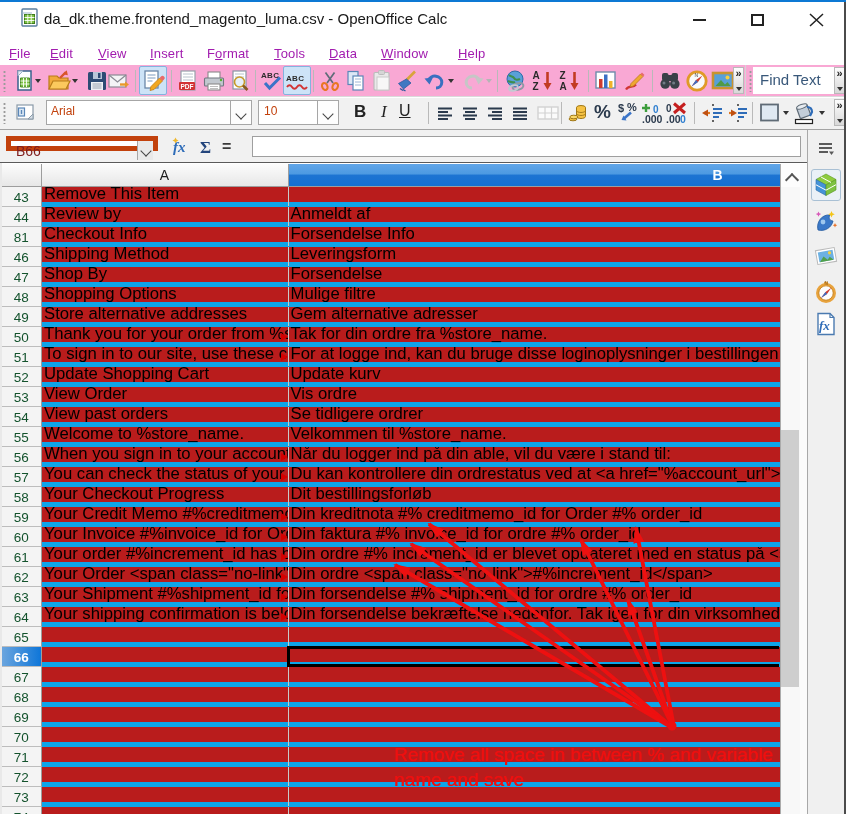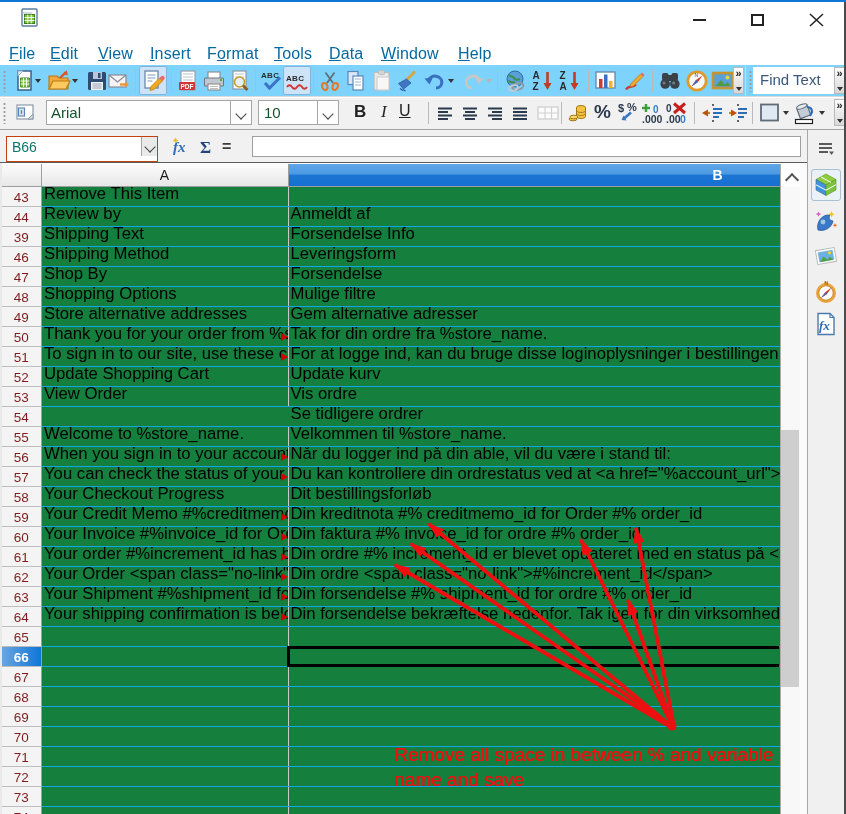--- a/index.html
+++ b/index.html
@@ -6,48 +6,48 @@
 #win{position:absolute;left:0;top:0;width:846px;height:814px;background:#fff}
 
 #topline{position:absolute;left:0;top:0;width:846px;height:2px;background:#0d79d4}
 #title{position:absolute;left:44px;top:10px;font-size:15px;color:#191919;white-space:nowrap}
 #ticon{position:absolute;left:20px;top:8px;width:19px;height:19px}
 #btnmin{position:absolute;left:693px;top:19px;width:13px;height:2px;background:#222}
 #btnmax{position:absolute;left:751px;top:14px;width:13px;height:12px;border:2px solid #222}
 #btnclose{position:absolute;left:809px;top:13px;width:15px;height:14px}
 
 #menubar{position:absolute;left:0;top:36px;width:844px;height:28px;background:#fff}
-.mi{position:absolute;top:8px;font-size:16px;color:#0369a1;line-height:20px;letter-spacing:0.15px}
+.mi{position:absolute;top:8px;font-size:13px;color:#a21caf;line-height:20px;letter-spacing:0.15px}
 .mi u{text-decoration:underline}
 
-#tb1{position:absolute;left:0;top:65px;width:844px;height:32px;background:#7dd3fc;border-bottom:1px solid #dadada}
+#tb1{position:absolute;left:0;top:65px;width:844px;height:32px;background:#f9a8d4;border-bottom:1px solid #dadada}
 #tb2{position:absolute;left:0;top:98px;width:844px;height:31px;background:#f1f1f1}
 #fbar{position:absolute;left:0;top:129px;width:844px;height:34px;background:#f1f1f1;border-top:1px solid #a3a3a3;border-bottom:1.5px solid #5a5a5a}
 .grip{position:absolute;width:3px;background-image:radial-gradient(circle,#9a9a9a 1px,transparent 1.2px);background-size:3px 4px;background-repeat:repeat-y}
 .tsep{position:absolute;width:1px;height:22px;background:#b9b9b9}
 .ic{position:absolute;width:24px;height:24px}
 .hl{background:#cde3f7;border:1px solid #84b2de;border-radius:2px}
 .dda{position:absolute;width:0;height:0;border-left:3.5px solid transparent;border-right:3.5px solid transparent;border-top:4px solid #333}
 .ovf{position:absolute;width:11px;height:27px;background:linear-gradient(#fdfdfd,#d8d8d8);border:1px solid #b9b9b9;color:#222;font-size:11px;font-weight:bold;text-align:center;line-height:11px}
 .ovf .dn{position:absolute;left:2px;bottom:2px;width:0;height:0;border-left:3px solid transparent;border-right:3px solid transparent;border-top:4px solid #333}
 
-.fld{position:absolute;background:#fff;border:1px solid #a6a6a6;font-size:15px;color:#14532d}
+.fld{position:absolute;background:#fff;border:1px solid #a6a6a6;font-size:12px;color:#c2410c}
 .fld .cbtn{position:absolute;right:0;top:0;bottom:0;width:21px;background:#fdfdfd;border-left:1px solid #a6a6a6;color:#444}
 .chev{position:absolute;left:5px;top:7px;width:8px;height:8px}
 .chev:before{content:"";position:absolute;left:0;top:1px;width:7px;height:7px;border-left:1.6px solid #444;border-top:1.6px solid #444;transform:rotate(225deg)}
 
-#namebox{position:absolute;left:6px;top:6px;width:152px;height:26px;background:#fff;border:1px solid #c2410c;font-size:14px;color:#0f766e}
+#namebox{position:absolute;left:6px;top:6px;width:152px;height:15px;background:#fff;border:5px solid #c2410c;font-size:14px;color:#7f1d1d}
 #inputline{position:absolute;left:252px;top:6px;width:549px;height:21px;background:#fff;border:1px solid #9f9f9f}
 #corner{position:absolute;left:2px;top:164px;width:39.5px;height:23px;background:linear-gradient(#fcfcfc,#e7e7e7);border-right:1px solid #9d9d9d;border-bottom:1px solid #9d9d9d}
 #colA{position:absolute;left:41.5px;top:164px;width:247px;height:23px;background:linear-gradient(#fcfcfc,#e7e7e7);border-right:1px solid #9d9d9d;border-bottom:1px solid #9d9d9d;text-align:center;font-size:14px;color:#1c1c1c;line-height:22px}
 #colB{position:absolute;left:288.5px;top:164px;width:491px;height:23px;background:linear-gradient(180deg,#60a5e8 0%,#4d9ae2 44%,#1d74d2 52%,#1470d2 100%);border-bottom:1px solid #9d9d9d;color:#fff;font-weight:bold;font-size:14px;line-height:22px}
 #colB span{position:absolute;left:424px}
-.rh{position:absolute;left:2px;width:39.5px;height:20px;background:#f4f4f4;border-right:1px solid #9d9d9d;border-bottom:1px solid #bdbdbd;text-align:center;font-size:13.5px;color:#7f1d1d;line-height:22px}
+.rh{position:absolute;left:2px;width:39.5px;height:20px;background:#f4f4f4;border-right:1px solid #9d9d9d;border-bottom:1px solid #bdbdbd;text-align:center;font-size:13.5px;color:#14532d;line-height:22px}
 .rh.sel{background:linear-gradient(90deg,#6ba5de,#0e76d9);color:#fff;font-weight:bold}
-.row{position:absolute;left:41.5px;width:738px;height:20px;border-bottom:1px solid #0ea5e9;background:#15803d}
+.row{position:absolute;left:41.5px;width:738px;height:20px;border-bottom:5px solid #0ea5e9;background:#b91c1c}
 .ca{position:absolute;left:0;top:0;width:247px;height:19px;border-right:1px solid #c9c9c9;overflow:hidden;white-space:nowrap;padding-left:2.5px;font-size:16.7px;line-height:13.7px;color:#000}
 .cb{position:absolute;left:247px;top:0;width:491px;height:19px;overflow:hidden;white-space:nowrap;padding-left:2px;font-size:16.7px;line-height:13.7px;color:#000}
 .tri{position:absolute;left:239px;top:6.5px;width:0;height:0;border-left:7px solid #d40000;border-top:4px solid transparent;border-bottom:4px solid transparent}
 #selbox{position:absolute;left:286.8px;top:646.3px;width:492.7px;height:21.2px;border:3.5px solid #000;border-right:none}
 
 #vtrack{position:absolute;left:780px;top:164px;width:20px;height:650px;background:#f8f8f8;border-left:1px solid #ababab}
 #vup{position:absolute;left:780px;top:164px;width:20px;height:23px;background:#fdfdfd;border-left:1px solid #ababab}
 #vthumb{position:absolute;left:781px;top:430px;width:18px;height:257px;background:#cecece}
 #vup .ch{position:absolute;left:5px;top:9px;width:9px;height:9px}
 #vup .ch:before{content:"";position:absolute;width:8px;height:8px;border-left:2px solid #555;border-top:2px solid #555;transform:rotate(45deg);top:2px;left:0.5px}
@@ -66,20 +66,21 @@
 </style></head>
 <body>
 <div id="win">
 <div id="topline"></div>
 <svg id="ticon" viewBox="0 0 19 19">
       <rect x="2" y="1" width="15" height="17" rx="1" fill="#fff" stroke="#5a7d9e" stroke-width="1.4"></rect>
       <rect x="4.5" y="6.5" width="10" height="9" fill="#7ec142" stroke="#3e7d1e" stroke-width="1"></rect>
       <path d="M4.5 9.5h10M4.5 12.5h10M7.8 6.5v9M11.2 6.5v9" stroke="#fff" stroke-width="0.9"></path>
       <path d="M2 5h10" stroke="#9db7cc" stroke-width="1"></path>
     </svg>
+<div id="title">da_dk.theme.frontend_magento_luma.csv - OpenOffice Calc</div>
 <div id="btnmin"></div>
 <div id="btnmax"></div>
 <svg id="btnclose" viewBox="0 0 15 14">
       <path d="M1 1 L14 13 M14 1 L1 13" stroke="#222" stroke-width="1.5"></path>
     </svg>
 <div id="menubar">
 <div class="mi" style="left:9px"><u>F</u>ile</div>
 <div class="mi" style="left:50px"><u>E</u>dit</div>
 <div class="mi" style="left:98px"><u>V</u>iew</div>
 <div class="mi" style="left:150px"><u>I</u>nsert</div>
@@ -369,23 +370,23 @@
 <div id="sheetrows" style="position:absolute;left:0;top:0">
 <div class="rh" style="top:186.7px">43</div>
 <div class="row" style="top:186.7px">
         <div class="ca">Remove This Item</div>
       </div>
 <div class="rh" style="top:206.7px">44</div>
 <div class="row" style="top:206.7px">
         <div class="ca">Review by</div>
         <div class="cb">Anmeldt af</div>
       </div>
-<div class="rh" style="top:226.7px">39</div>
+<div class="rh" style="top:226.7px">81</div>
 <div class="row" style="top:226.7px">
-        <div class="ca">Shipping Text</div>
+        <div class="ca">Checkout Info</div>
         <div class="cb">Forsendelse Info</div>
       </div>
 <div class="rh" style="top:246.7px">46</div>
 <div class="row" style="top:246.7px">
         <div class="ca">Shipping Method</div>
         <div class="cb">Leveringsform</div>
       </div>
 <div class="rh" style="top:266.7px">47</div>
 <div class="row" style="top:266.7px">
         <div class="ca">Shop By</div>
@@ -418,20 +419,21 @@
         <div class="ca">Update Shopping Cart</div>
         <div class="cb">Update kurv</div>
       </div>
 <div class="rh" style="top:386.7px">53</div>
 <div class="row" style="top:386.7px">
         <div class="ca">View Order</div>
         <div class="cb">Vis ordre</div>
       </div>
 <div class="rh" style="top:406.7px">54</div>
 <div class="row" style="top:406.7px">
+        <div class="ca">View past orders</div>
         <div class="cb">Se tidligere ordrer</div>
       </div>
 <div class="rh" style="top:426.7px">55</div>
 <div class="row" style="top:426.7px">
         <div class="ca">Welcome to %store_name.</div>
         <div class="cb">Velkommen til %store_name.</div>
       </div>
 <div class="rh" style="top:446.7px">56</div>
 <div class="row" style="top:446.7px">
         <div class="ca">When you sign in to your account, you will be able to:</div>

